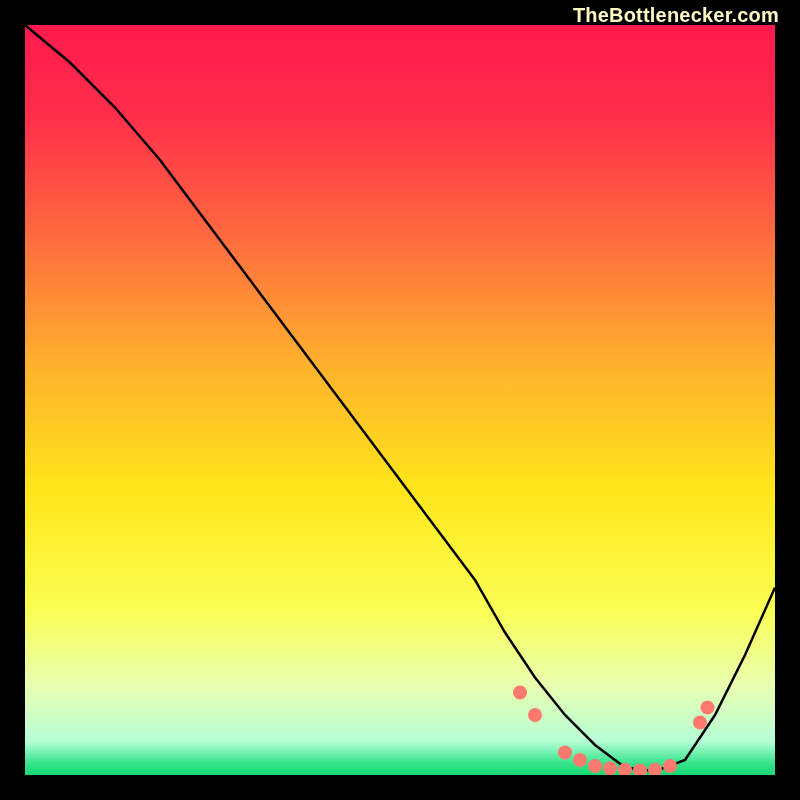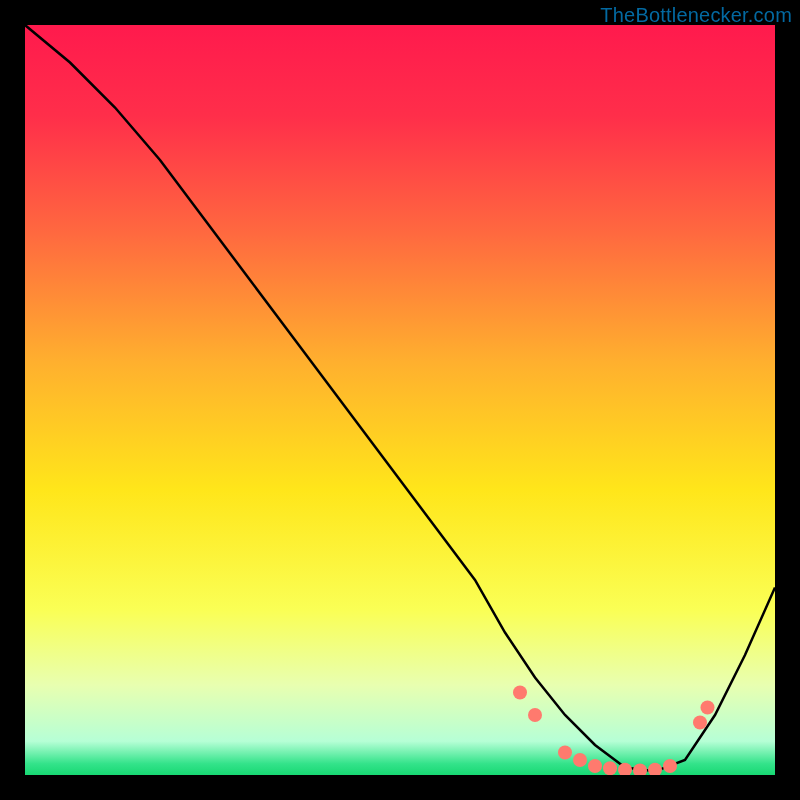--- a/index.html
+++ b/index.html
@@ -22,24 +22,24 @@
   .plot {
     position: absolute;
     left: 0;
     top: 0;
     width: 750px;
     height: 750px;
   }
   .attrib {
     position: absolute;
     top: 4px;
-    right: 8px;
-    color: #0369a1;
+    right: 21px;
+    color: #fef9c3;
     font-size: 20px;
-    font-weight: 400;
+    font-weight: 700;
     letter-spacing: 0.2px;
   }
   svg { display: block; }
 </style>
 </head>
 <body>
 
 <div class="frame">
   <svg class="plot" viewBox="0 0 750 750">
     <defs>

